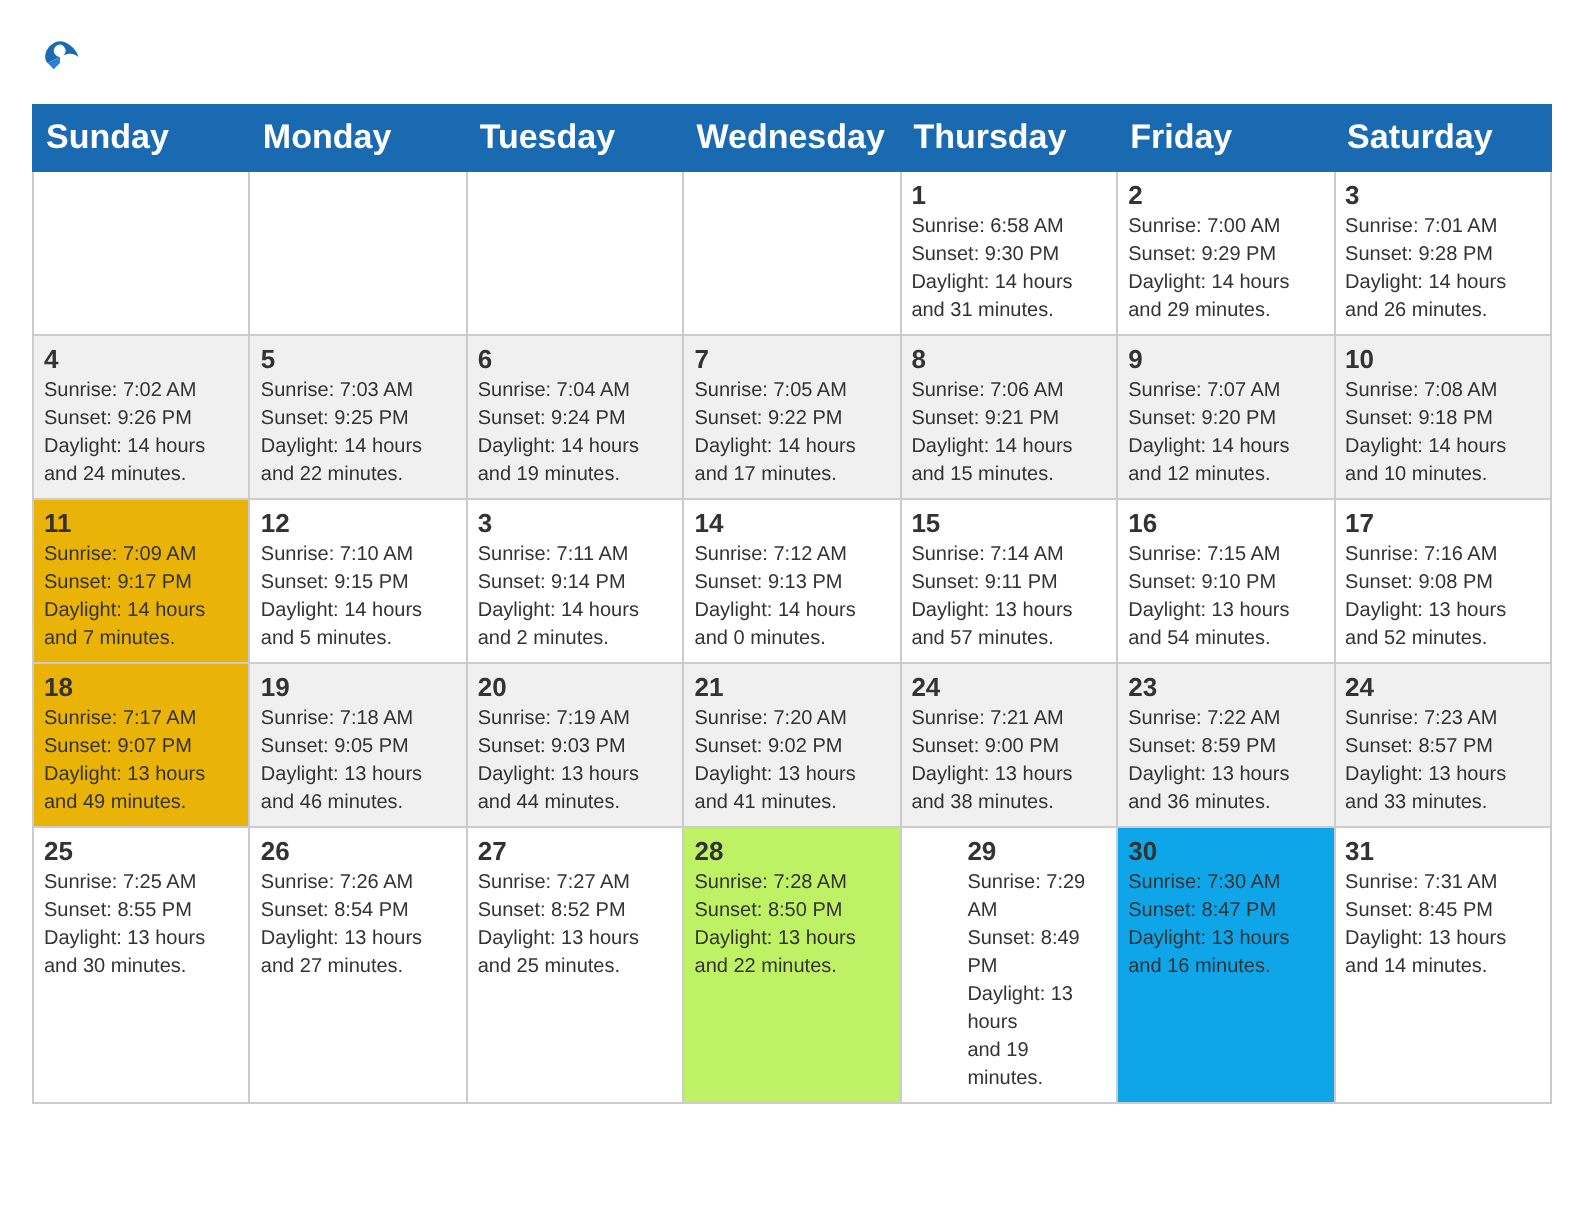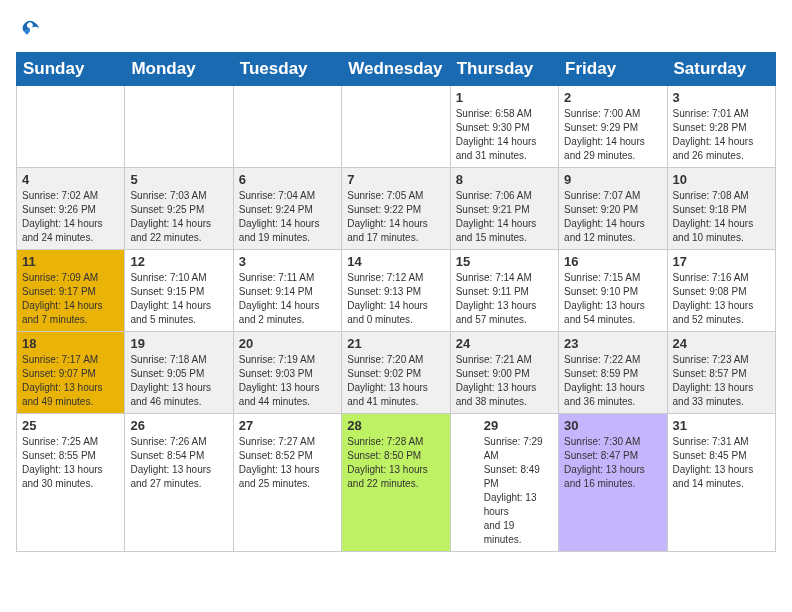--- a/index.html
+++ b/index.html
@@ -248,21 +248,21 @@
           <div class="day-info">Sunrise: 7:27 AM<br>Sunset: 8:52 PM<br>Daylight: 13 hours<br>and 25 minutes.</div>
         </td>
         <td style="background: #bef264; margin-top: 40px;">
           <span class="day-number">28</span>
           <div class="day-info">Sunrise: 7:28 AM<br>Sunset: 8:50 PM<br>Daylight: 13 hours<br>and 22 minutes.</div>
         </td>
         <td style="background: rgb(255, 255, 255); padding-left: 33px;">
           <span class="day-number">29</span>
           <div class="day-info">Sunrise: 7:29 AM<br>Sunset: 8:49 PM<br>Daylight: 13 hours<br>and 19 minutes.</div>
         </td>
-        <td style="background: #c4b5fd;">
+        <td style="background: #0ea5e9;">
           <span class="day-number">30</span>
           <div class="day-info">Sunrise: 7:30 AM<br>Sunset: 8:47 PM<br>Daylight: 13 hours<br>and 16 minutes.</div>
         </td>
         <td style="background: rgb(255, 255, 255);">
           <span class="day-number">31</span>
           <div class="day-info">Sunrise: 7:31 AM<br>Sunset: 8:45 PM<br>Daylight: 13 hours<br>and 14 minutes.</div>
         </td>
       </tr>
     </tbody>
 </table>

